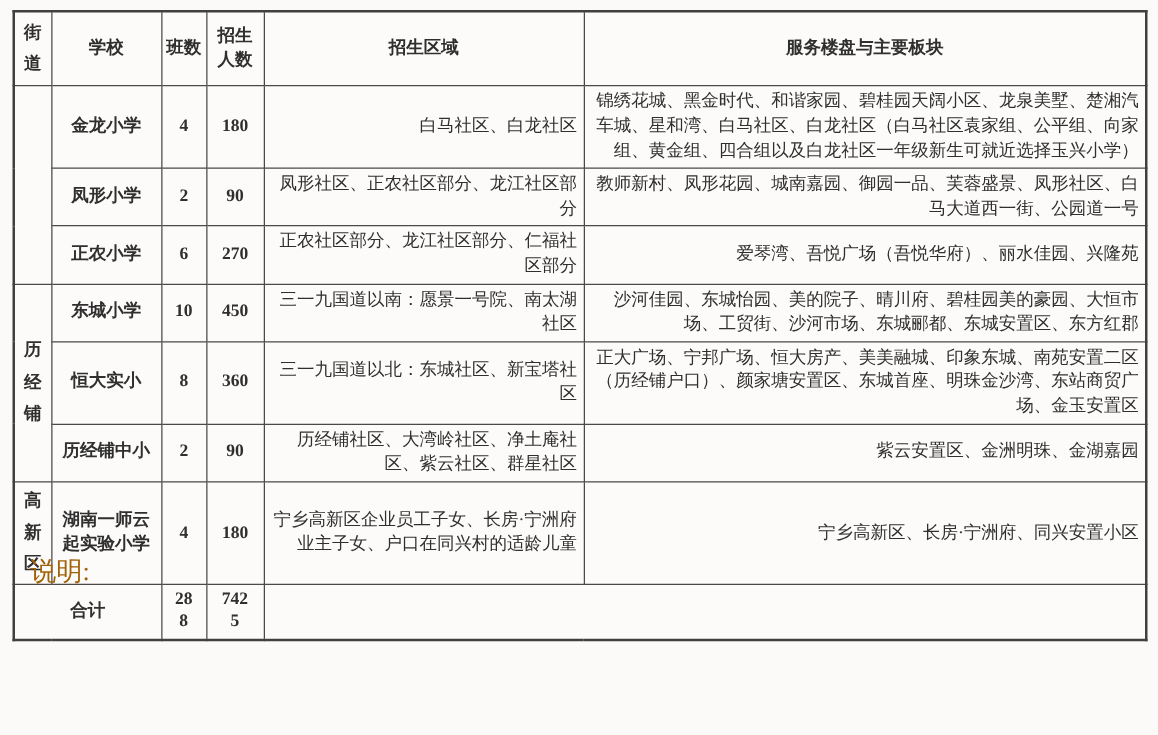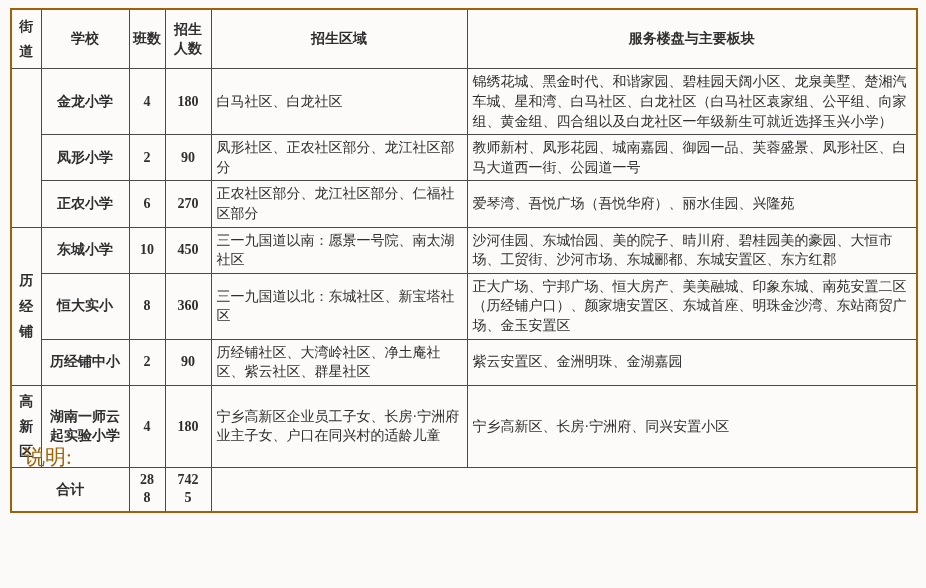--- a/index.html
+++ b/index.html
@@ -27,28 +27,28 @@
     background: #fcfbf9;
   }
   table.enroll th, table.enroll td {
     border: 1px solid #4a4a4a;
     font-size: 14px;
     padding: 3px 5px;
     vertical-align: middle;
     line-height: 1.4;
     word-break: break-word;
   }
-  table.enroll { border: 2px solid #a16207; }
+  table.enroll { border: 2px solid #404040; }
   table.enroll th {
     font-weight: bold;
     text-align: center;
     padding: 4px 2px;
   }
   td.c { text-align: center; font-weight: bold; }
-  td.l { text-align: left; margin-left: 36px; }
+  td.l { text-align: right; margin-left: 36px; }
   .v-label {
     width: 1em;
     margin: 0 auto;
     word-break: break-all;
     line-height: 1.8;
     text-align: center;
   }
   tr.h-header { height: 38px; }
   tr.h-r1 { height: 62px; }
   tr.h-r2 { height: 40px; }

